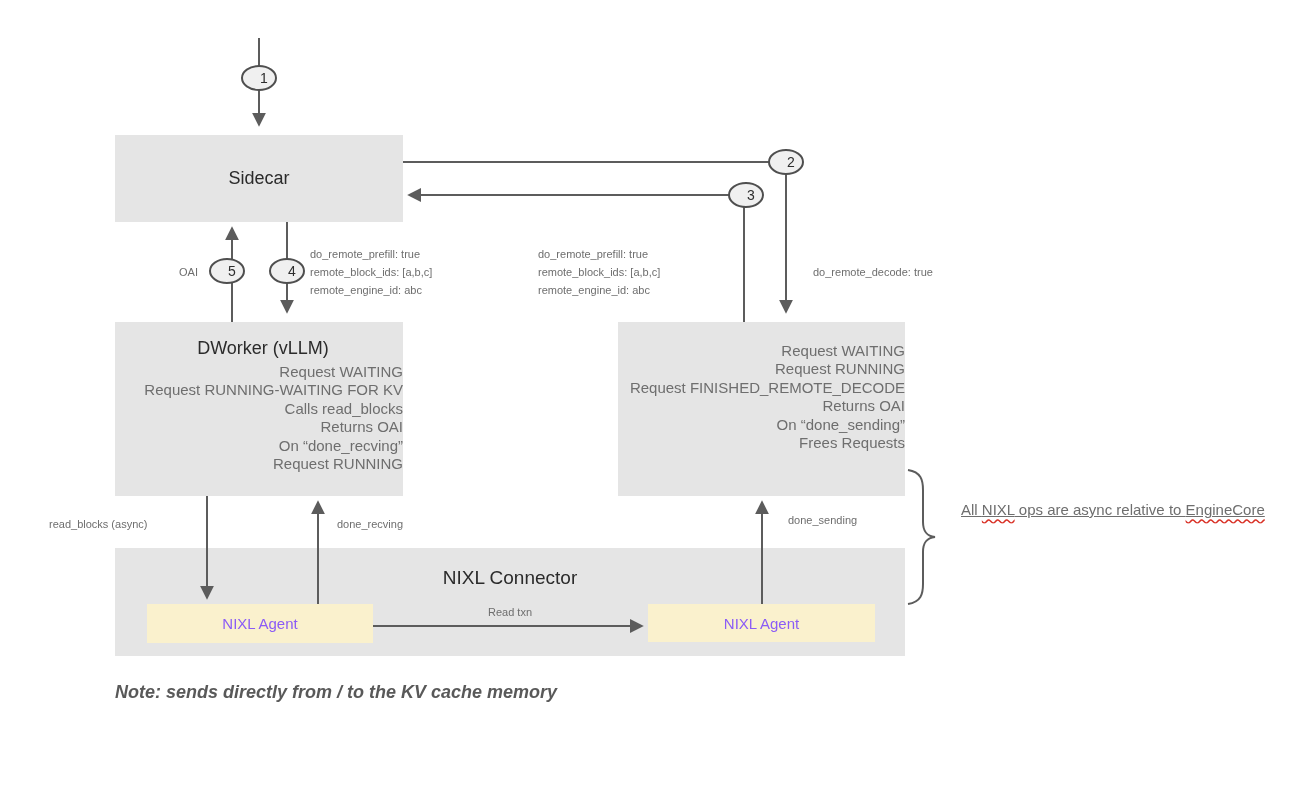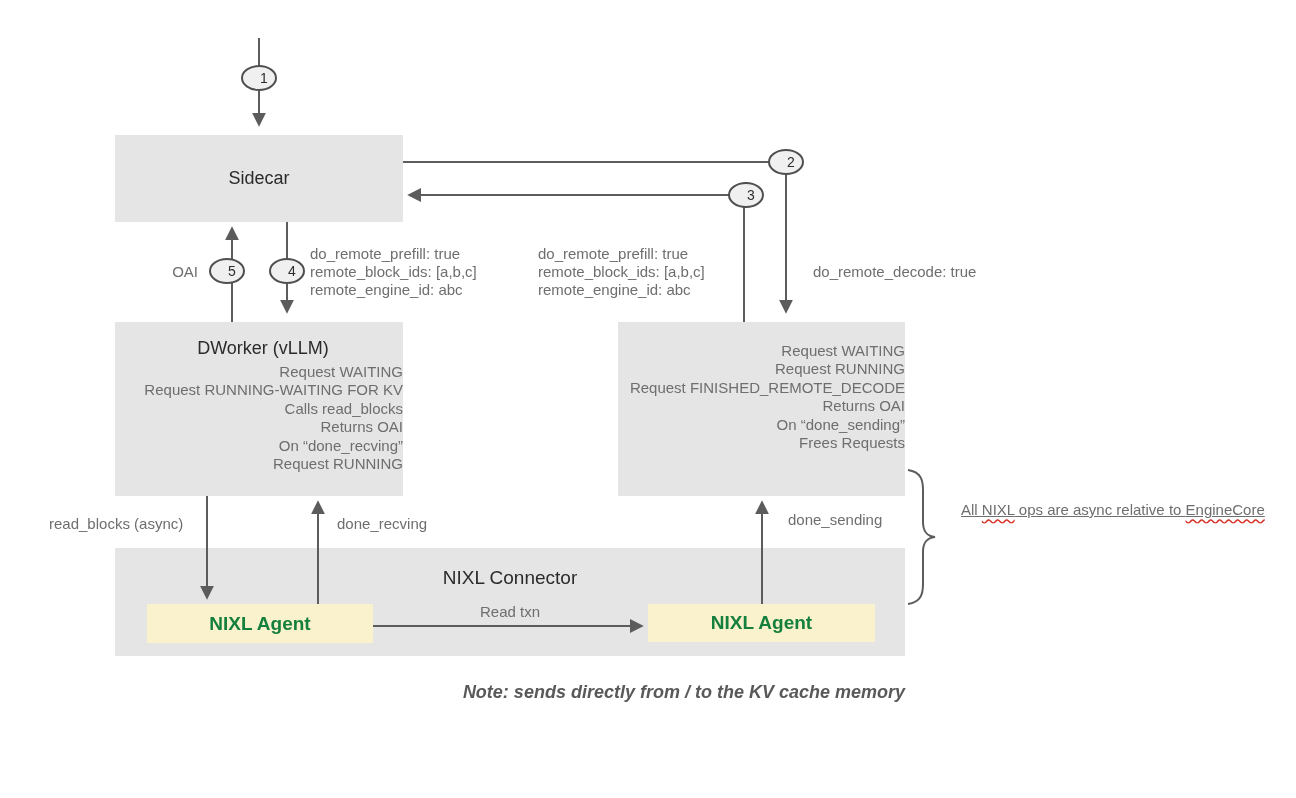--- a/index.html
+++ b/index.html
@@ -14,37 +14,37 @@
   .worker { padding-top:16px; }
   .worker .box-title { line-height:21px; }
   .worker-body { margin-top:4px; font-size:15px; color:#6e6e6e; line-height:18.4px; padding-left:11px;text-align:right; }
   .worker-body .indent { padding-left:89px; }
   .dworker { left:115px; top:322px; width:288px; height:174px;padding-left:8px; }
   .pworker { left:618px; top:322px; width:287px; height:174px; }
   .connector { left:115px; top:548px; width:790px; height:108px; padding-top:19px; }
   .connector .box-title { font-size:19px; }
   .agent { position:absolute; background:#faf1cd; z-index:2;
            display:flex; align-items:center; justify-content:center;
-           font-size:19px; color:#15803d;font-weight:bold; }
+           font-size:15px; color:#8b5cf6; }
   .agent-left  { left:147px; top:604px; width:226px; height:39px; }
   .agent-right { left:648px; top:604px; width:227px; height:38px; }
   .wires { position:absolute; left:0; top:0; z-index:3; }
   .badge { position:absolute; width:36px; height:26px; border:2px solid #4f4f4f; border-radius:50%;
            background:#f0f0f0; box-sizing:border-box; z-index:4;
            display:flex; align-items:center; justify-content:center;
            padding-left:10px; font-size:14px; color:#2d2d2d; }
-  .edge-label { position:absolute; font-size:15px; color:#6e6e6e; line-height:18px; white-space:nowrap; z-index:4; }
+  .edge-label { position:absolute; font-size:11px; color:#6e6e6e; line-height:18px; white-space:nowrap; z-index:4; }
   .param-block { line-height:18px; }
   .italic { }
   .annotation { position:absolute; left:961px; top:500px; z-index:4; white-space:nowrap; }
   .annotation-title { font-size:15px; color:#6e6e6e; line-height:20px; margin-bottom:17px;
                       text-decoration:underline; text-decoration-color:#6e6e6e; }
   .squiggle { text-decoration:underline; text-decoration-style:wavy; text-decoration-color:#d93025; text-underline-offset:3px; }
   .annotation-body { font-size:15px; color:#6e6e6e; line-height:18.5px; }
-  .note { position:absolute; left:115px; top:682px; width:790px; text-align:right; z-index:4;
+  .note { position:absolute; left:115px; top:682px; width:790px; text-align:left; z-index:4;
           font-size:18px; font-weight:bold; font-style:italic; color:#595959; }
 </style>
 </head>
 <body>
 
 <div class="canvas">
 
   <div class="box sidecar">
     <div class="box-title">Sidecar</div>
   </div>

